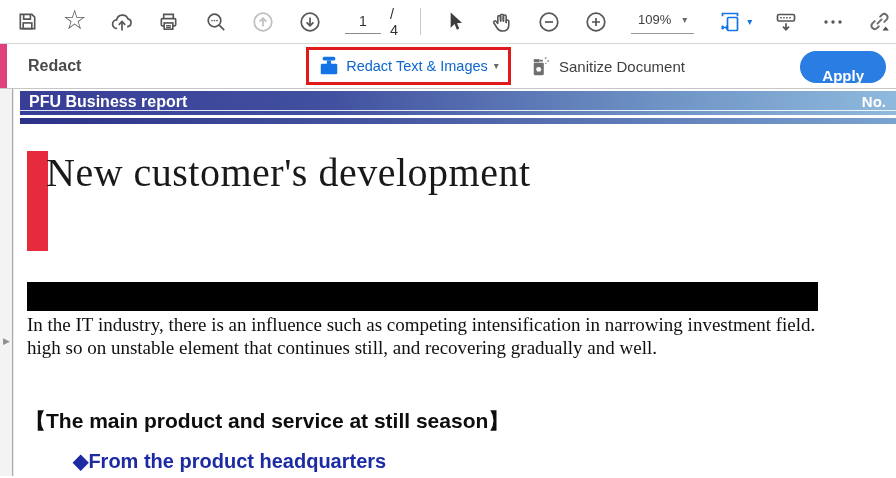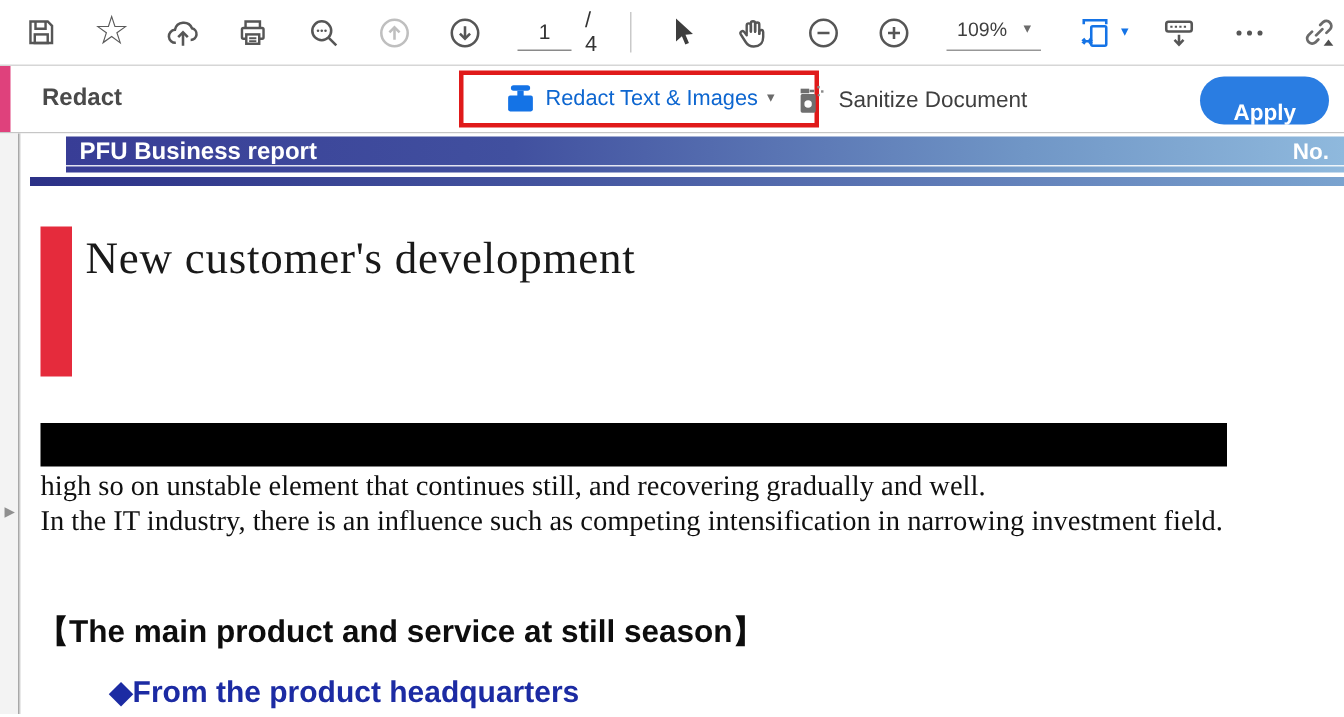--- a/index.html
+++ b/index.html
@@ -39,21 +39,21 @@
   .link-btn { margin-left:auto; }
 
   
   .toolbar-redact {
     height:45px; background:#fff; border-bottom:1px solid #c6c6c6;
     position:relative; display:flex; align-items:center;
   }
   .accent-bar { position:absolute; left:0; top:0; width:7px; height:100%; background:#df417c; }
   .redact-title { margin-left:28px; font-size:16px; font-weight:bold; color:#4a4a4a; }
   .redact-btn-box {
-    position:absolute; left:306px; top:3px; width:240px; height:38px;
+    position:absolute; left:306px; top:3px; width:205px; height:38px;
     border:3px solid #e01a1a; display:flex; align-items:center; justify-content:center;
     gap:6px; background:#fff; cursor:default;
   }
   .redact-btn-label { font-size:14.5px; color:#0d66d0; white-space:nowrap; }
   .sanitize-btn {
     position:absolute; left:528px; top:0; height:100%;
     display:flex; align-items:center; gap:8px; font-size:15px; color:#3f3f3f; cursor:default;
   }
   .apply-btn {
     position:absolute; right:10px; top:7px; height:31px; padding:16px 22px;
@@ -71,36 +71,35 @@
     position:absolute; left:3px; top:248px; font-size:9px; color:#8f8f8f; line-height:1; cursor:default;
   }
   .page { position:absolute; left:14px; top:0; right:0; bottom:0; background:#fff; overflow:hidden; }
 
   .doc-header {
     position:absolute; left:6px; right:0; top:2px; height:24px;
     background:linear-gradient(90deg,#383d96 0%,#41509f 35%,#7096c6 75%,#8fb9dd 100%);
     color:#fff; font-weight:bold; font-size:16px;
     display:flex; align-items:center; justify-content:space-between;
     padding:0 10px 3px 9px;
-    margin-left:24px;
   }
   .doc-header::after {
     content:""; position:absolute; left:0; right:0; bottom:4px; height:1px;
     background:rgba(255,255,255,.85);
   }
   .doc-header-num { font-size:15px; font-weight:bold; }
   .doc-header-stripe {
     position:absolute; left:6px; right:0; top:29px; height:6px;
     background:linear-gradient(90deg,#2c3187 0%,#44549f 40%,#7aa3cf 100%);
   }
 
   .red-block { position:absolute; left:13px; top:62px; width:21px; height:100px; background:#e52b3c; }
   .headline {
-    position:absolute; left:43px; top:56px;
-    font-family:"Liberation Serif", serif; font-size:30px; line-height:55px;
+    position:absolute; left:32px; top:56px;
+    font-family:"Liberation Serif", serif; font-size:40px; line-height:55px;
     color:#191919; white-space:nowrap; letter-spacing:.5px;
   }
   .redaction-bar { position:absolute; left:13px; top:193px; width:791px; height:29px; background:#000; }
   .body-text {
     position:absolute; left:13px; top:224px;
     font-family:"Liberation Serif", serif; font-size:19px; line-height:23px;
     color:#101010; white-space:nowrap;
   }
   .section-heading {
     position:absolute; left:11px; top:318px;
@@ -298,21 +297,21 @@
 
     <div class="red-block"></div>
 
     <div class="headline">
       <div>New customer's development</div>
     </div>
 
     <div class="redaction-bar"></div>
 
     <div class="body-text">
+      <div>In the IT industry, there is an influence such as competing intensification in narrowing investment field.</div>
       <div>high so on unstable element that continues still, and recovering gradually and well.</div>
-      <div>In the IT industry, there is an influence such as competing intensification in narrowing investment field.</div>
     </div>
 
     <div class="section-heading">【The main product and service at still season】</div>
 
     <div class="bullet-item">◆From the product headquarters</div>
   </div>
 </div>
 
 </body></html>

